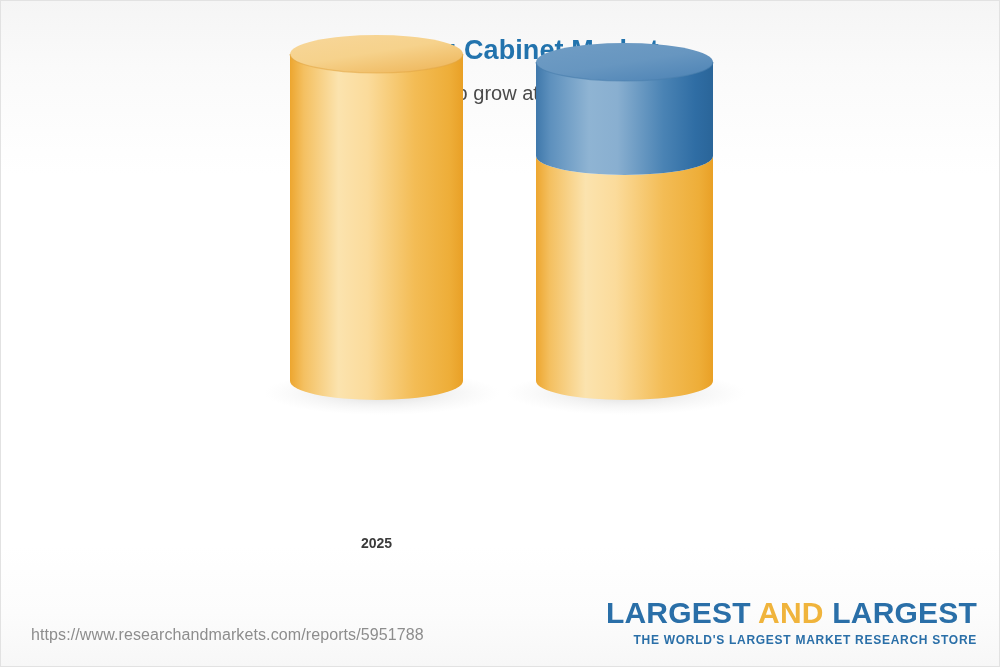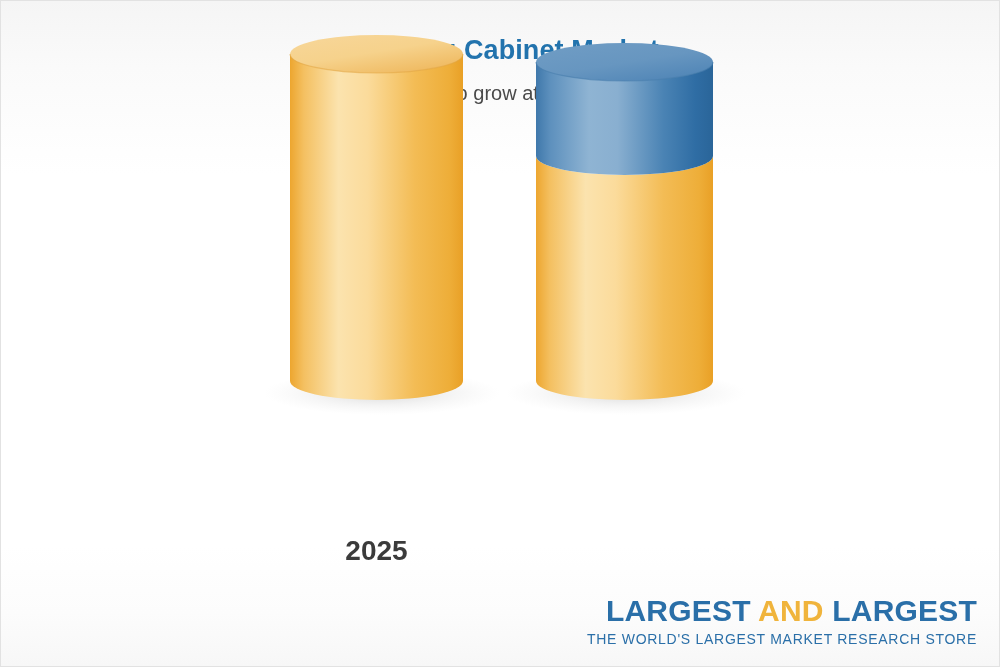--- a/index.html
+++ b/index.html
@@ -68,21 +68,21 @@
     font-size: 21px;
     font-weight: bold;
     color: #3b3b3b;
   }
 
   .cat-label {
     position: absolute;
     left: 50%;
     transform: translateX(-50%);
     white-space: nowrap;
-    font-size: 28px;
+    font-size: 14px;
     font-weight: bold;
     color: #3b3b3b;
     text-align: center;
   }
 
   .cyl-svg {
     position: absolute;
     left: 0;
     bottom: 0;
     overflow: visible;
@@ -111,22 +111,22 @@
     color: #2a6fa8;
     letter-spacing: 0.2px;
     white-space: nowrap;
   }
   .logo-main .and {
     color: #f0b43c;
     margin-top: 41px;
   }
   .logo-tag {
     padding-top: 6px;
-    font-size: 14px;
-    font-weight: normal;
+    font-size: 12px;
+    font-weight: bold;
     color: #2a6fa8;
     letter-spacing: 0.72px;
     white-space: nowrap;
   }
 </style>
 </head>
 <body>
 
 <div class="infographic">
 
@@ -219,19 +219,20 @@
 
         <ellipse cx="88.5" cy="19" rx="88.5" ry="19" fill="url(#blueTop)"></ellipse>
         <path d="M 0,19 A 88.5,19 0 0 0 177,19" fill="none" stroke="#4a7ead" stroke-opacity="0.6" stroke-width="1.2"></path>
       </svg>
 
       <div class="cat-label" style="top:534px;">2029</div>
     </div>
 
   </div>
 
+  <div class="footer-url">https://www.researchandmarkets.com/reports/5951788</div>
 
   <div class="logo">
     <div class="logo-main"><span>LARGEST </span><span class="and">AND</span><span> LARGEST</span></div>
     <div class="logo-tag">THE WORLD'S LARGEST MARKET RESEARCH STORE</div>
   </div>
 
 </div>
 
 </body></html>

